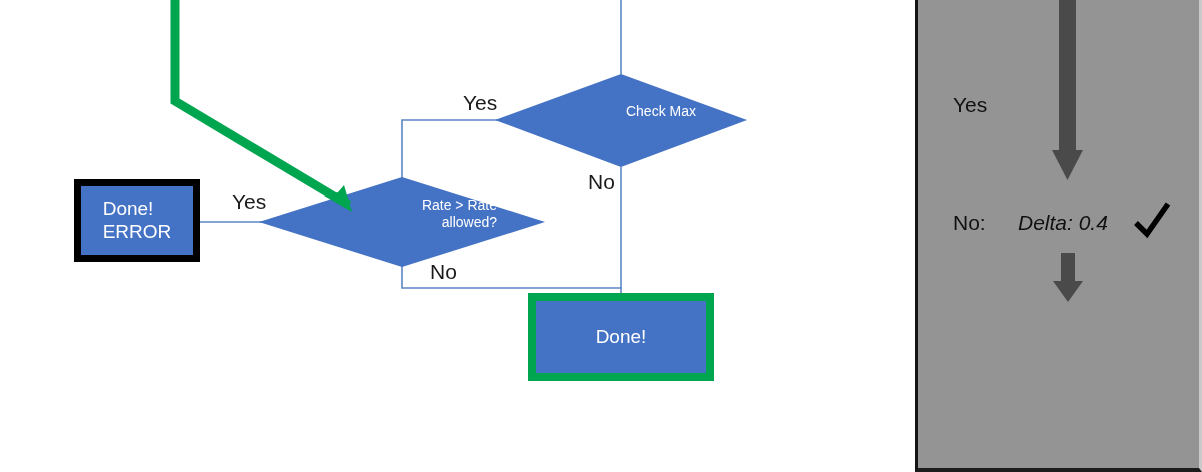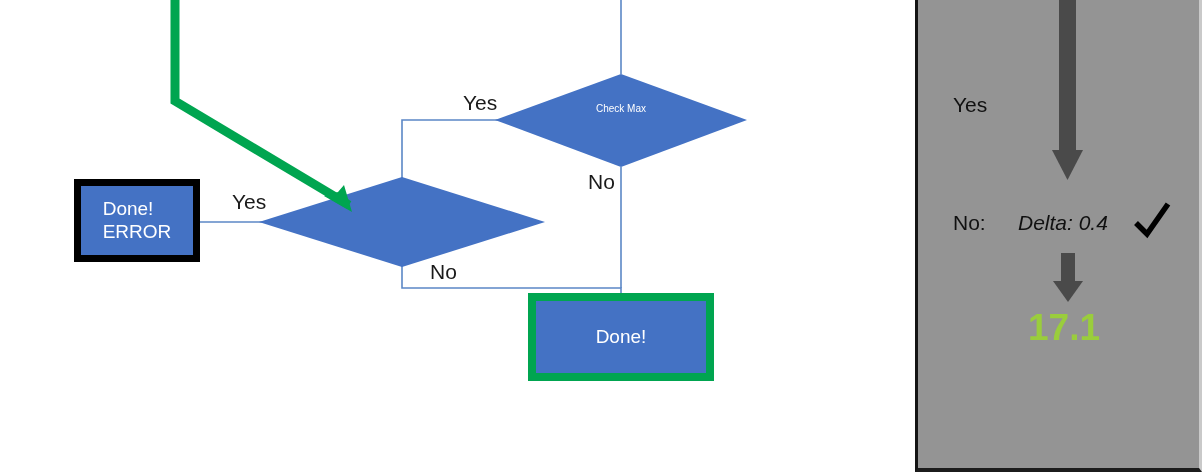--- a/index.html
+++ b/index.html
@@ -57,23 +57,23 @@
     height: 88px;
     background: #4472C4;
     border: 8px solid #00A550;
     font-size: 19px;
   }
 
   
   .diamond-label {
     position: absolute;
     color: #ffffff;
-    text-align: center;
+    text-align: right;
     line-height: 1.2;
-    font-size: 10px;
+    font-size: 14px;
     pointer-events: none;
   }
   #label-check-max {
     left: 546px;
     top: 103px;
     width: 150px;
   }
   #label-rate-gt {
     left: 347px;
     top: 197px;
@@ -161,20 +161,24 @@
     <polygon points="402,177 545,222 402,267 259,222" fill="#4472C4"></polygon>
 
     <polyline points="175,-6 175,101 349,205" fill="none" stroke="#00A550" stroke-width="9" stroke-linejoin="miter"></polyline>
     <polygon points="352,212 324,196 338,192 344,185" fill="#00A550"></polygon>
   </svg>
 
   <div class="diamond-label" id="label-check-max">
     <div>Check Max</div>
   </div>
 
+  <div class="diamond-label" id="label-rate-gt">
+    <div>Rate &gt; Rate</div>
+    <div>allowed?</div>
+  </div>
 
   <div class="node" id="node-error">
     <div>
       <div>Done!</div>
       <div>ERROR</div>
     </div>
   </div>
 
   <div class="node" id="node-done">
     <div>Done!</div>
@@ -203,16 +207,15 @@
     <div class="panel-text" id="p-yes">Yes</div>
 
     <div class="panel-text" id="p-no">No:</div>
 
     <div class="panel-text" id="p-delta">Delta: 0.4</div>
 
     <svg id="p-check" viewBox="0 0 44 44">
       <polyline points="6,25 17,36 38,6" fill="none" stroke="#000000" stroke-width="5.5" stroke-linecap="butt" stroke-linejoin="miter"></polyline>
     </svg>
 
-    <div id="p-value">17.1</div>
   </div>
 
 </div>
 
 </body></html>

